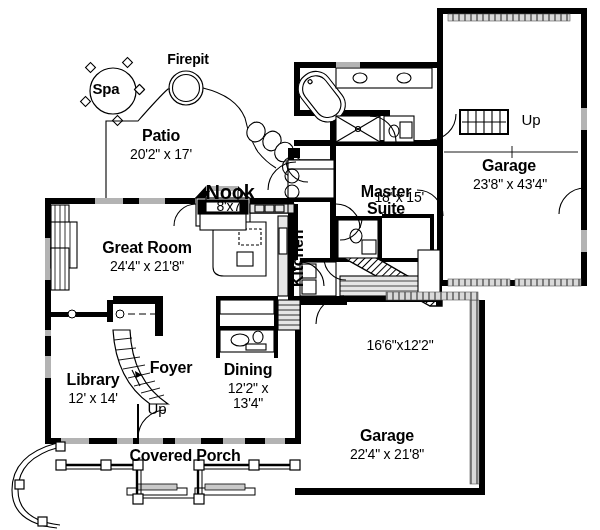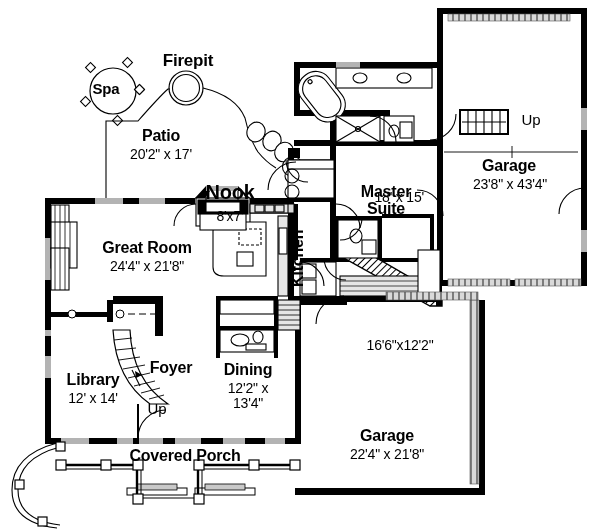--- a/index.html
+++ b/index.html
@@ -336,27 +336,27 @@
     <circle cx="72" cy="314" r="4" fill="#fff"></circle>
     <circle cx="120" cy="314" r="4" fill="#fff"></circle>
     <line x1="444" y1="152" x2="578" y2="152" stroke-width="0.9"></line>
     <path d="M512 146 l0 12" stroke-width="0.9"></path>
   </g>
 
 </svg>
 
 <div class="lbl" style="left:90px;top:81px;width:32px;font-size:15px;">Spa</div>
 
-<div class="lbl" style="left:148px;top:52px;width:80px;font-size:17px;text-align:center;">Firepit</div>
+<div class="lbl" style="left:148px;top:52px;width:80px;font-size:14px;text-align:center;">Firepit</div>
 
 <div class="lbl" style="left:118px;top:128px;width:86px;font-size:16px;">Patio</div>
 <div class="lbl n" style="left:108px;top:147px;width:106px;font-size:14px;">20'2" x 17'</div>
 
 <div class="lbl" style="left:202px;top:182px;width:56px;font-size:20px;">Nook</div>
-<div class="lbl n" style="left:205px;top:209px;width:50px;font-size:14px;text-align:center;">8'x7'</div>
+<div class="lbl n" style="left:205px;top:199px;width:50px;font-size:14px;text-align:center;">8'x7'</div>
 
 <div class="lbl rot" style="left:255px;top:250px;width:86px;font-size:16px;">Kitchen</div>
 
 <div class="lbl" style="left:92px;top:240px;width:110px;font-size:16px;">Great Room</div>
 <div class="lbl n" style="left:86px;top:259px;width:122px;font-size:14px;">24'4" x 21'8"</div>
 
 <div class="lbl" style="left:348px;top:152px;width:76px;font-size:16px;margin-top:32px;">Master
 Suite</div>
 <div class="lbl n" style="left:348px;top:190px;width:76px;font-size:14px;text-align:right;">18' x 15'</div>
 

